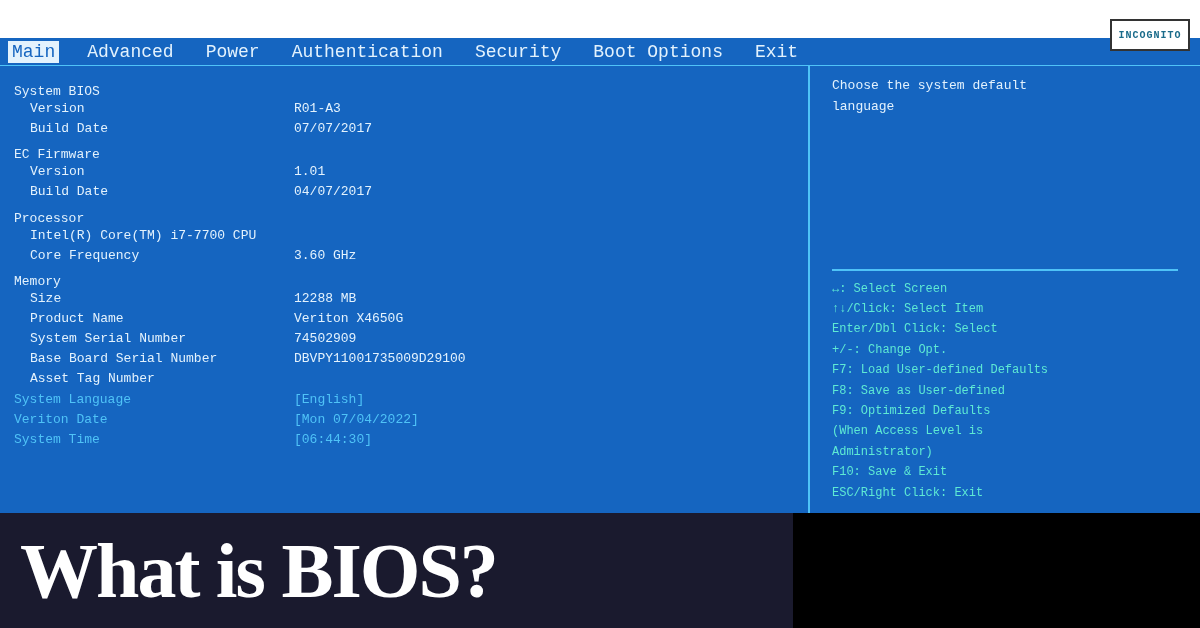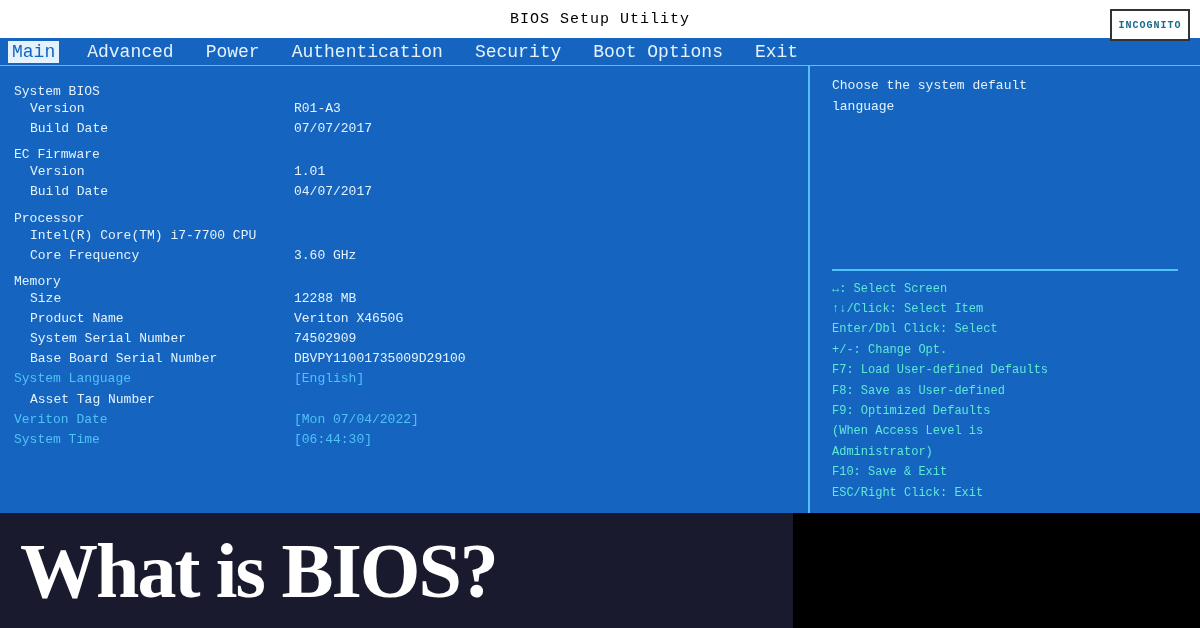--- a/index.html
+++ b/index.html
@@ -25,21 +25,21 @@
     .top-bar-title {
       font-family: 'Courier New', Courier, monospace;
       font-size: 15px;
       color: #000;
       letter-spacing: 1px;
     }
 
     .logo-box {
       position: absolute;
       right: 10px;
-      top: 9px;
+      top: 19px;
       width: 80px;
       height: 32px;
       border: 2px solid #333;
       display: flex;
       align-items: center;
       justify-content: center;
       background: #fff;
     }
 
     .logo-text {
@@ -176,21 +176,20 @@
       font-weight: 900;
       color: #ffffff;
       font-family: Liberation Serif, serif;
       letter-spacing: -2px;
     }
   </style>
 </head>
 <body>
 
 <div class="top-bar">
-  <span class="top-bar-title">BIOS Setup Utility</span>
   <div class="logo-box">
     <span class="logo-text">INCOGNITO</span>
   </div>
 </div>
 
 <div class="bios-container">
 
   <div class="nav-bar">
     <span class="nav-item active">Main</span>
     <span class="nav-item">Advanced</span>
@@ -257,27 +256,27 @@
         <span class="bios-label">System Serial Number</span>
         <span class="bios-value">74502909</span>
       </div>
 
       <div class="bios-row">
         <span class="bios-label">Base Board Serial Number</span>
         <span class="bios-value">DBVPY11001735009D29100</span>
       </div>
 
       <div class="bios-row">
+        <span class="bios-label">Asset Tag Number</span>
+        <span class="bios-value"></span>
+      </div>
+
+      <div class="bios-row">
         <span class="bios-label-highlight">System Language</span>
         <span class="bios-value-highlight">[English]</span>
-      </div>
-
-      <div class="bios-row">
-        <span class="bios-label">Asset Tag Number</span>
-        <span class="bios-value"></span>
       </div>
 
       <div class="bios-row">
         <span class="bios-label-highlight">Veriton Date</span>
         <span class="bios-value-highlight">[Mon 07/04/2022]</span>
       </div>
 
       <div class="bios-row">
         <span class="bios-label-highlight">System Time</span>
         <span class="bios-value-highlight">[06:44:30]</span>

